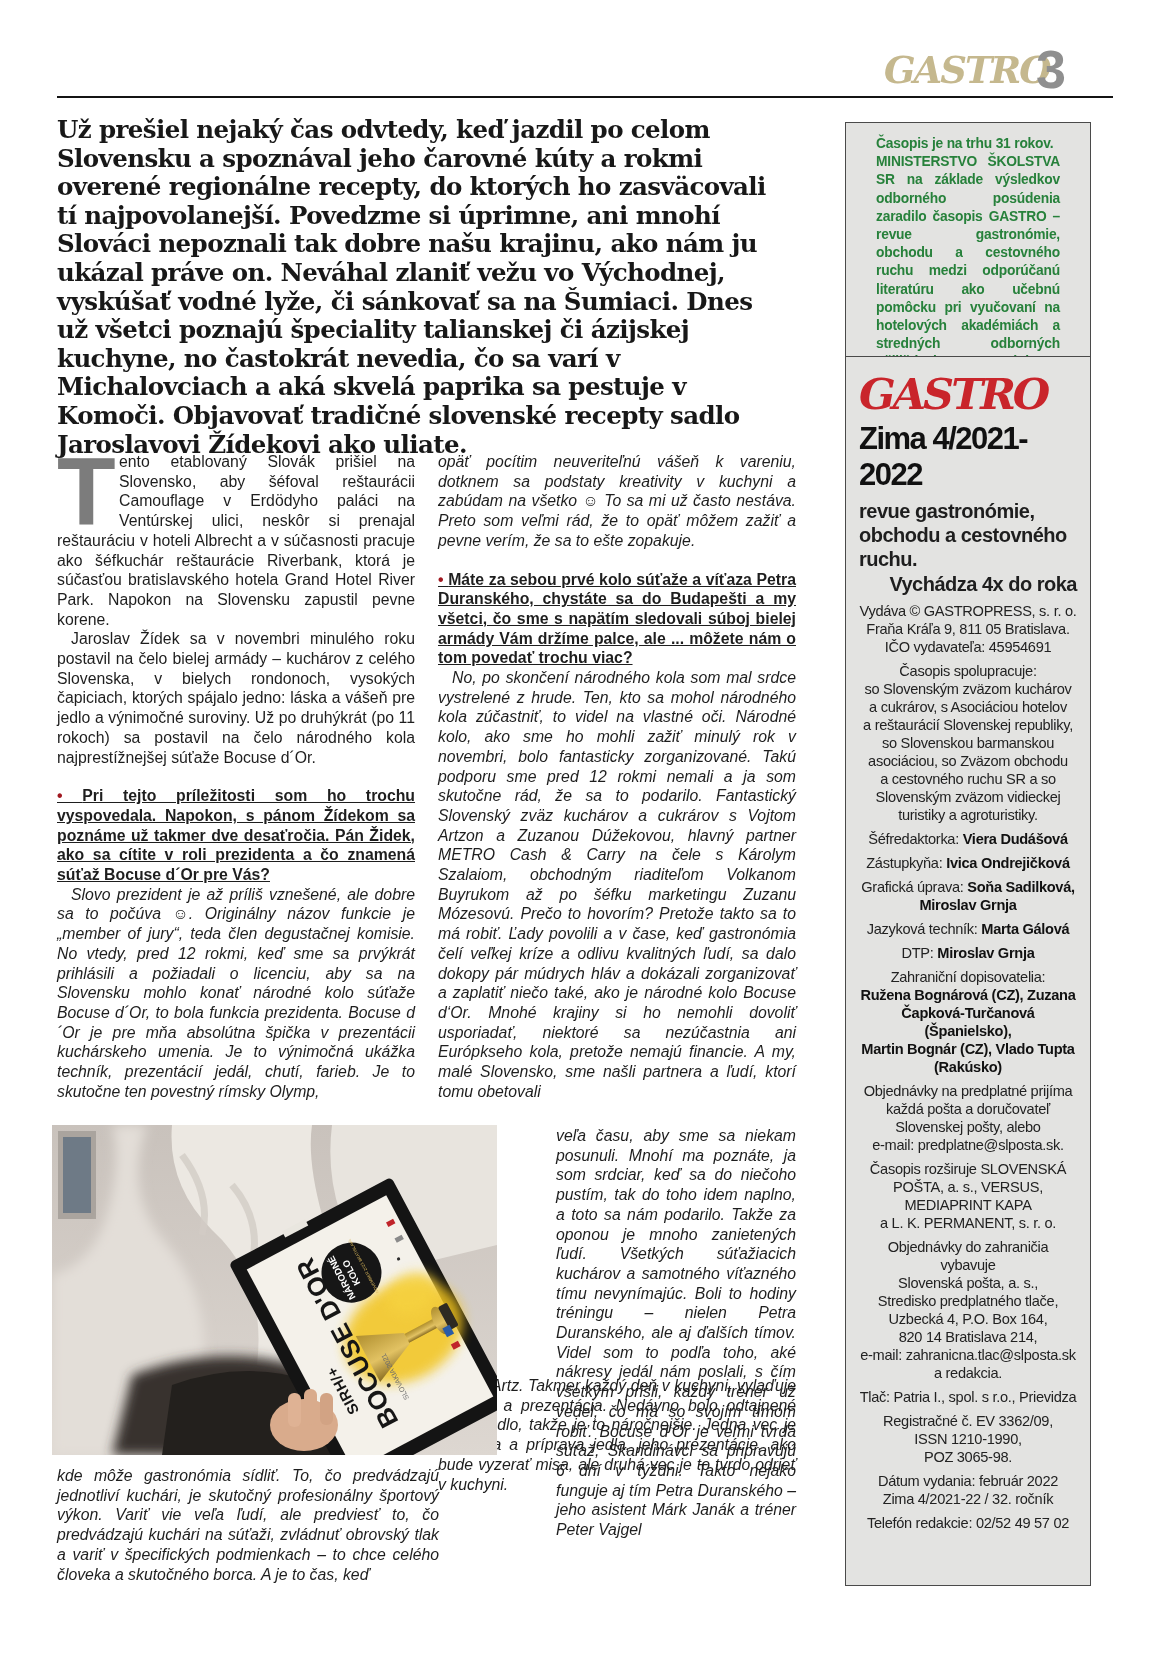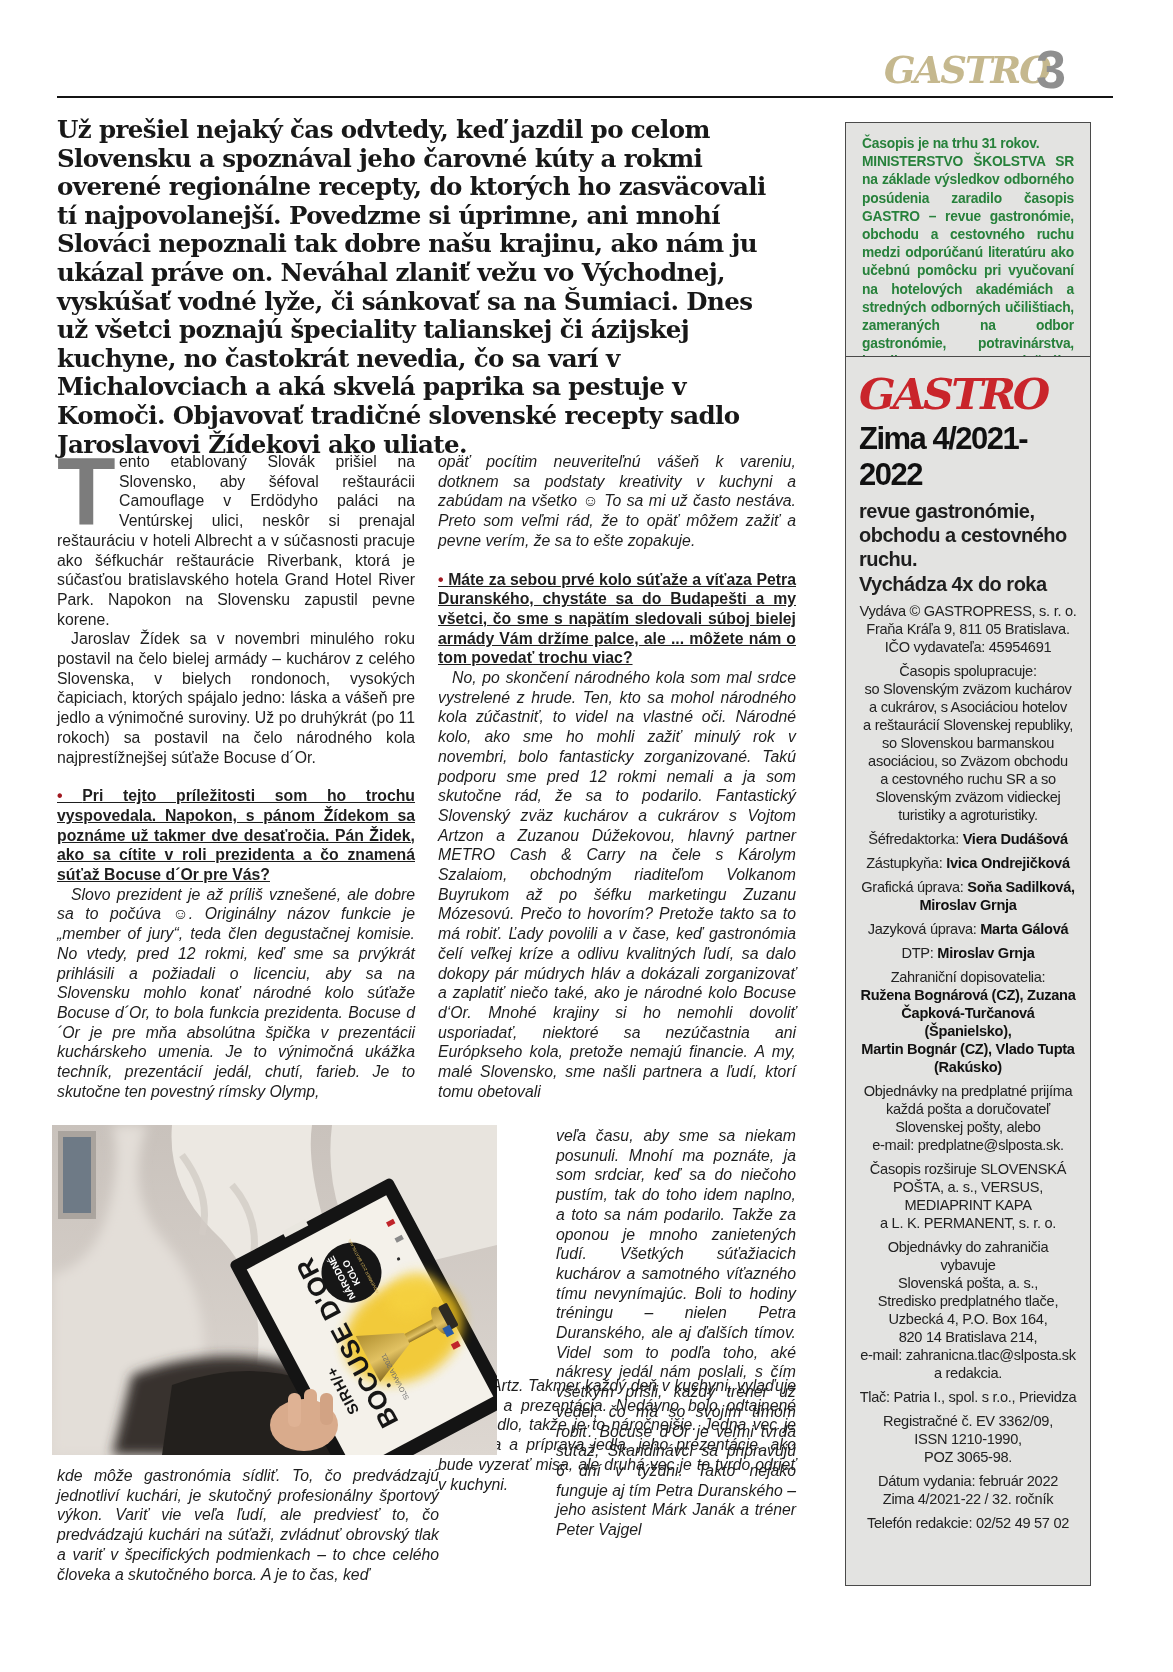--- a/index.html
+++ b/index.html
@@ -45,33 +45,33 @@
   .col2-bottom{top:1376px;left:438px;width:358px;}
   .col1-bottom{top:1466px;left:57px;width:382px;}
   
   .photo{position:absolute;top:1125px;left:52px;width:445px;height:330px;margin:0;}
   .photo svg{display:block;}
   
   .side-box{
     position:absolute;left:845px;width:246px;background:#e3e3e1;
     border:1px solid #4a4a4a;box-sizing:border-box;overflow:hidden;
   }
-  .green-box{top:122px;height:272px;padding:12px 16px;}
+  .green-box{top:122px;height:272px;padding:12px 30px;}
   .green-box p{
     margin:0;color:#27813b;font-weight:bold;font-size:13.8px;line-height:18.2px;
     text-align:justify;letter-spacing:-0.2px;
   }
   .main-box{top:356px;height:1230px;padding:10px 13px;}
   .logo-red{
     font-family:"DejaVu Serif",serif;font-style:italic;font-weight:bold;
     font-size:43px;letter-spacing:-3px;color:#c9252b;margin:2px 0 2px 0;
   }
   .edition{font-size:31px;font-weight:bold;letter-spacing:-1.5px;color:#111;margin:0 0 6px 0;}
   .subtitle{font-size:20px;font-weight:bold;line-height:24px;white-space:pre-line;letter-spacing:-0.5px;margin:0;}
-  .frequency{font-size:20px;font-weight:bold;letter-spacing:-0.5px;margin:2px 0 4px 0;}
+  .frequency{font-size:20px;font-weight:bold;letter-spacing:-0.5px;margin:2px 0 4px 0;text-align:right;}
   .mast-block{margin:6px 0 0 0;font-size:14.6px;line-height:18px;letter-spacing:-0.3px;color:#222;text-align:center;}
   .mast-block b{font-weight:bold;color:#111;}
 </style>
 </head>
 <body>
 
 <div class="page">
 
   <div class="logo-top">GASTRO</div>
   <div class="page-num">3</div>
@@ -181,21 +181,21 @@
     <div class="subtitle">revue gastronómie,
 obchodu a cestovného
 ruchu.</div>
     <div class="frequency">Vychádza 4x do roka</div>
     <div class="masthead">
         <p class="mast-block"><span>Vydáva © GASTROPRESS, s. r. o.</span><br><span>Fraňa Kráľa 9, 811 05 Bratislava.</span><br><span>IČO vydavateľa: 45954691</span></p>
         <p class="mast-block"><span>Časopis spolupracuje:</span><br><span>so Slovenským zväzom kuchárov</span><br><span>a cukrárov, s Asociáciou hotelov</span><br><span>a reštaurácií Slovenskej republiky,</span><br><span>so Slovenskou barmanskou</span><br><span>asociáciou, so Zväzom obchodu</span><br><span>a cestovného ruchu SR a so</span><br><span>Slovenským zväzom vidieckej</span><br><span>turistiky a agroturistiky.</span></p>
         <p class="mast-block"><span>Šéfredaktorka: </span><b>Viera Dudášová</b></p>
         <p class="mast-block"><span>Zástupkyňa: </span><b>Ivica Ondrejičková</b></p>
         <p class="mast-block"><span>Grafická úprava: </span><b>Soňa Sadilková,</b><br><b>Miroslav Grnja</b></p>
-        <p class="mast-block"><span>Jazyková úprava: </span><b>Marta Gálová</b></p>
+        <p class="mast-block"><span>Jazyková techník: </span><b>Marta Gálová</b></p>
         <p class="mast-block"><span>DTP: </span><b>Miroslav Grnja</b></p>
         <p class="mast-block"><span>Zahraniční dopisovatelia:</span><br><b>Ružena Bognárová (CZ), Zuzana</b><br><b>Čapková-Turčanová (Španielsko),</b><br><b>Martin Bognár (CZ), Vlado Tupta</b><br><b>(Rakúsko)</b></p>
         <p class="mast-block"><span>Objednávky na predplatné prijíma</span><br><span>každá pošta a doručovateľ</span><br><span>Slovenskej pošty, alebo</span><br><span>e-mail: predplatne@slposta.sk.</span></p>
         <p class="mast-block"><span>Časopis rozširuje SLOVENSKÁ</span><br><span>POŠTA, a. s., VERSUS,</span><br><span>MEDIAPRINT KAPA</span><br><span>a L. K. PERMANENT, s. r. o.</span></p>
         <p class="mast-block"><span>Objednávky do zahraničia vybavuje</span><br><span>Slovenská pošta, a. s.,</span><br><span>Stredisko predplatného tlače,</span><br><span>Uzbecká 4, P.O. Box 164,</span><br><span>820 14 Bratislava 214,</span><br><span>e-mail: zahranicna.tlac@slposta.sk</span><br><span>a redakcia.</span></p>
         <p class="mast-block"><span>Tlač: Patria I., spol. s r.o., Prievidza</span></p>
         <p class="mast-block"><span>Registračné č. EV 3362/09,</span><br><span>ISSN 1210-1990,</span><br><span>POZ 3065-98.</span></p>
         <p class="mast-block"><span>Dátum vydania: február 2022</span><br><span>Zima 4/2021-22 / 32. ročník</span></p>
         <p class="mast-block"><span>Telefón redakcie: 02/52 49 57 02</span><br><br><br></p>
       </div>

